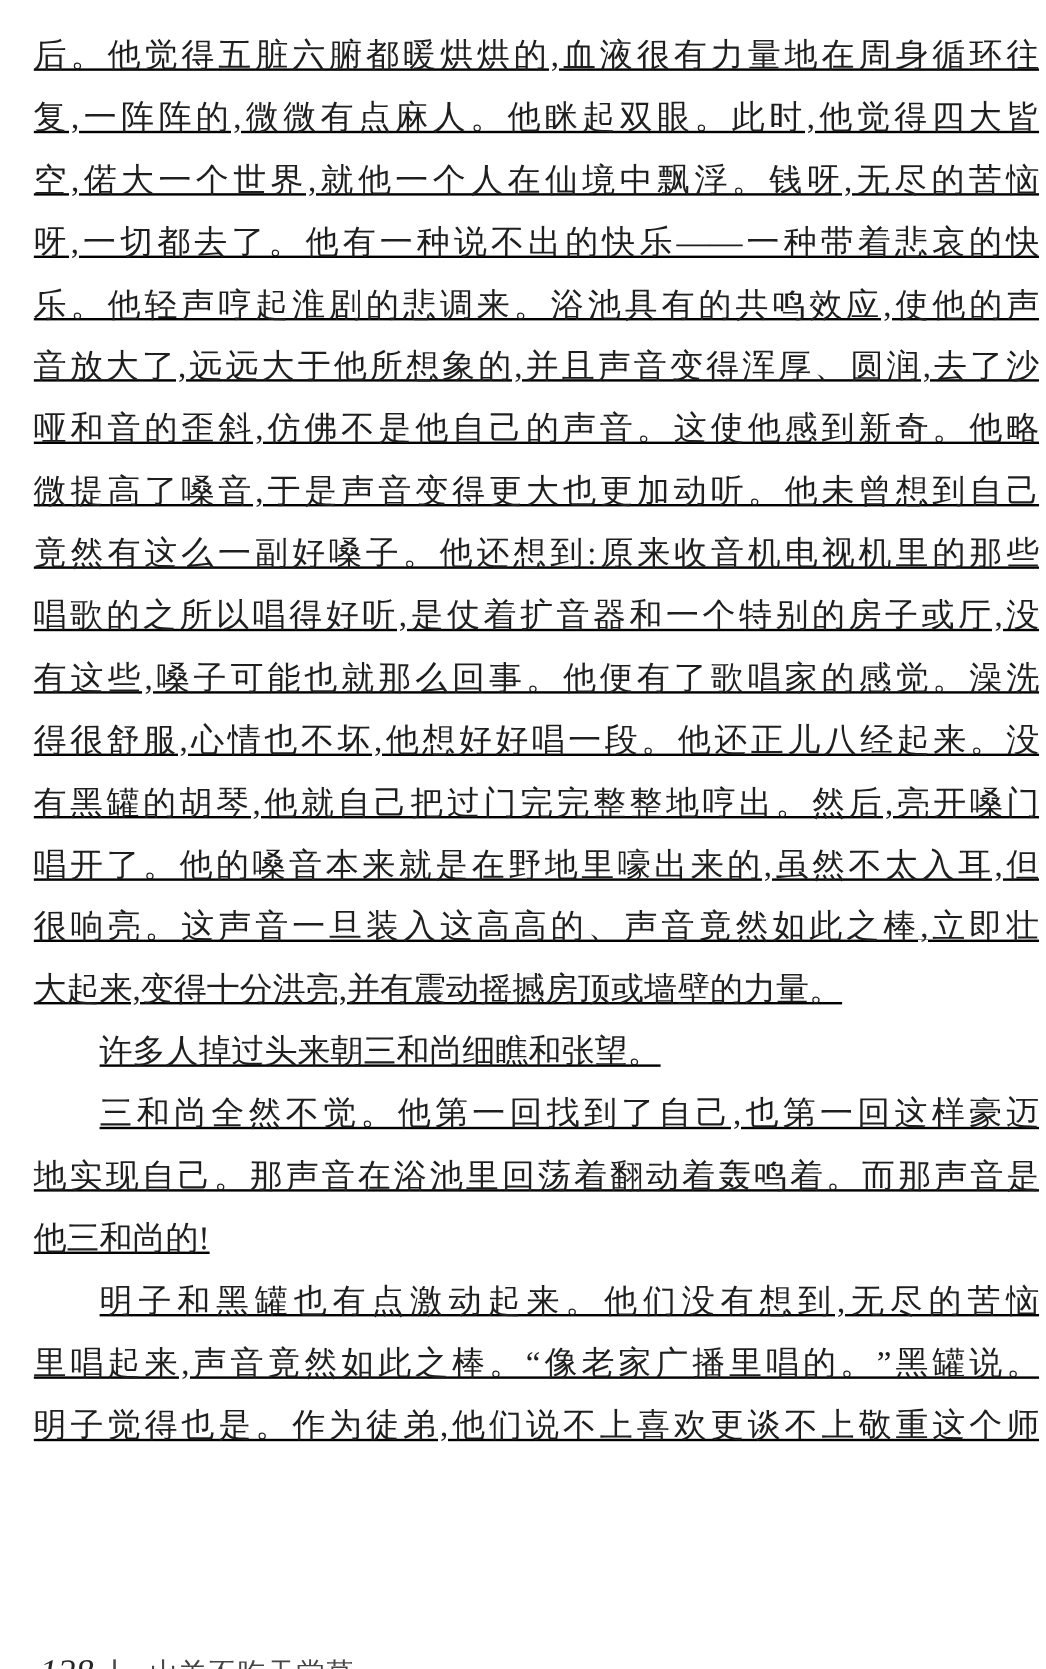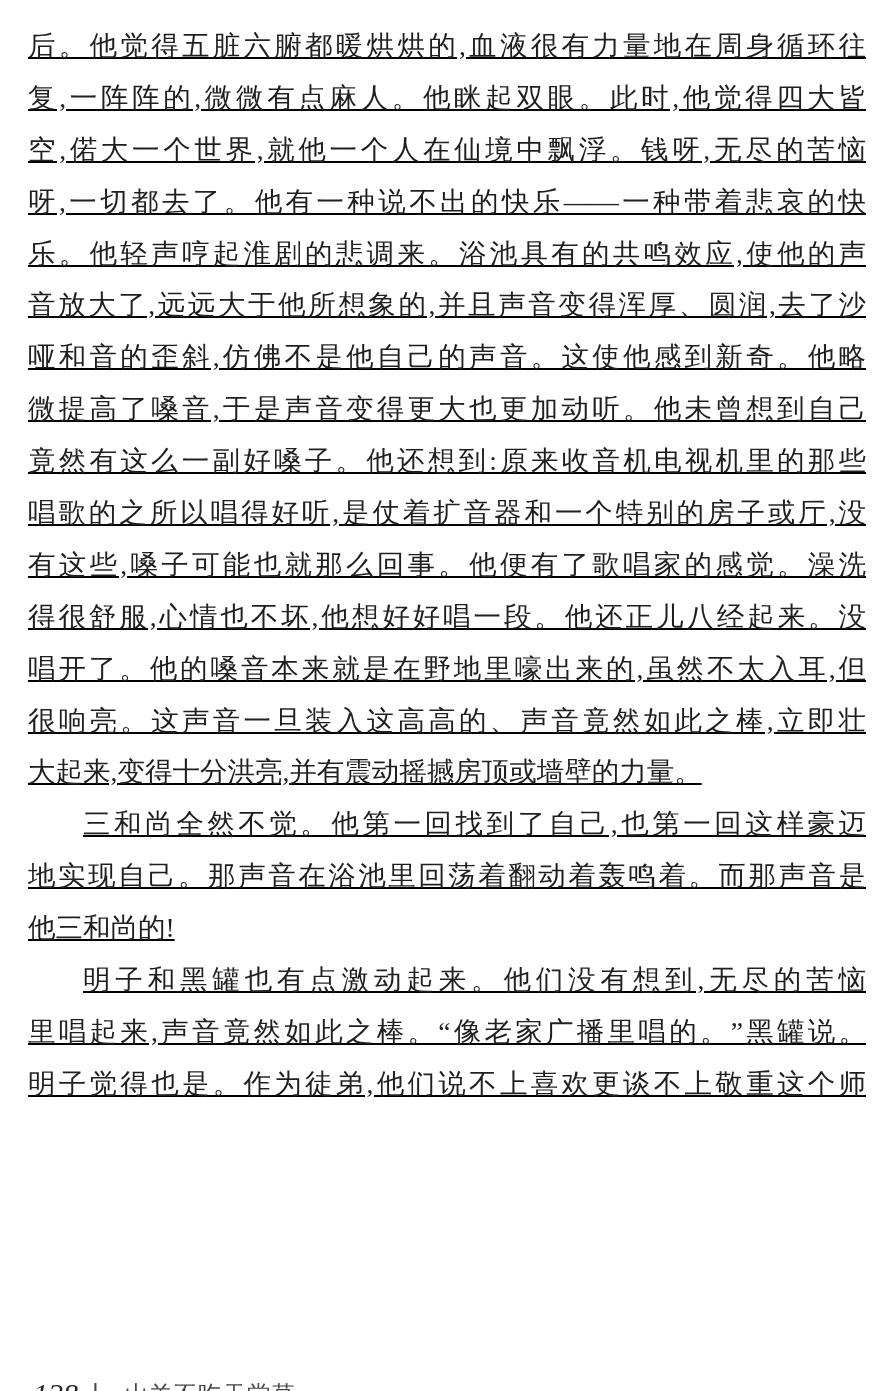--- a/index.html
+++ b/index.html
@@ -77,23 +77,25 @@
       <div class="line">空,偌大一个世界,就他一个人在仙境中飘浮。钱呀,无尽的苦恼</div>
       <div class="line">呀,一切都去了。他有一种说不出的快乐——一种带着悲哀的快</div>
       <div class="line">乐。他轻声哼起淮剧的悲调来。浴池具有的共鸣效应,使他的声</div>
       <div class="line">音放大了,远远大于他所想象的,并且声音变得浑厚、圆润,去了沙</div>
       <div class="line">哑和音的歪斜,仿佛不是他自己的声音。这使他感到新奇。他略</div>
       <div class="line">微提高了嗓音,于是声音变得更大也更加动听。他未曾想到自己</div>
       <div class="line">竟然有这么一副好嗓子。他还想到:原来收音机电视机里的那些</div>
       <div class="line">唱歌的之所以唱得好听,是仗着扩音器和一个特别的房子或厅,没</div>
       <div class="line">有这些,嗓子可能也就那么回事。他便有了歌唱家的感觉。澡洗</div>
       <div class="line">得很舒服,心情也不坏,他想好好唱一段。他还正儿八经起来。没</div>
+      <div class="line">有黑罐的胡琴,他就自己把过门完完整整地哼出。然后,亮开嗓门</div>
       <div class="line">唱开了。他的嗓音本来就是在野地里嚎出来的,虽然不太入耳,但</div>
       <div class="line">很响亮。这声音一旦装入这高高的、声音竟然如此之棒,立即壮</div>
       <div class="line short">大起来,变得十分洪亮,并有震动摇撼房顶或墙壁的力量。</div>
+      <div class="line indent short">许多人掉过头来朝三和尚细瞧和张望。</div>
       <div class="line indent">三和尚全然不觉。他第一回找到了自己,也第一回这样豪迈</div>
       <div class="line">地实现自己。那声音在浴池里回荡着翻动着轰鸣着。而那声音是</div>
       <div class="line short">他三和尚的!</div>
       <div class="line indent">明子和黑罐也有点激动起来。他们没有想到,无尽的苦恼</div>
       <div class="line">里唱起来,声音竟然如此之棒。“像老家广播里唱的。”黑罐说。</div>
       <div class="line">明子觉得也是。作为徒弟,他们说不上喜欢更谈不上敬重这个师</div>
     </div>
 
   <div class="footer">
     <span class="page-num">128</span>

